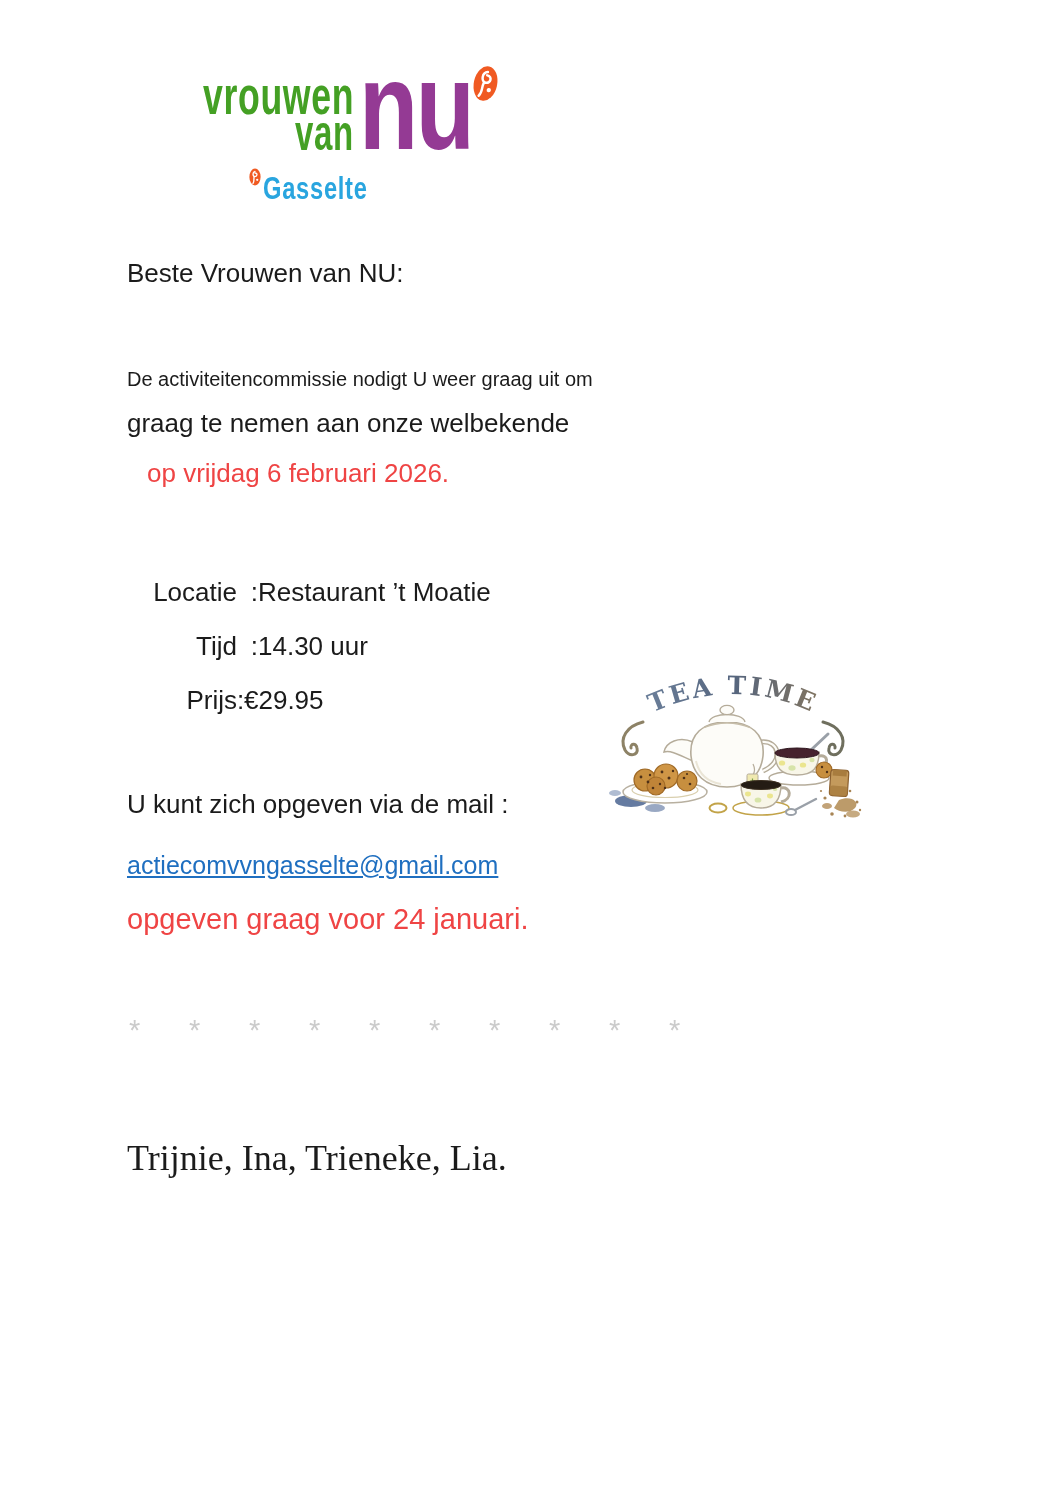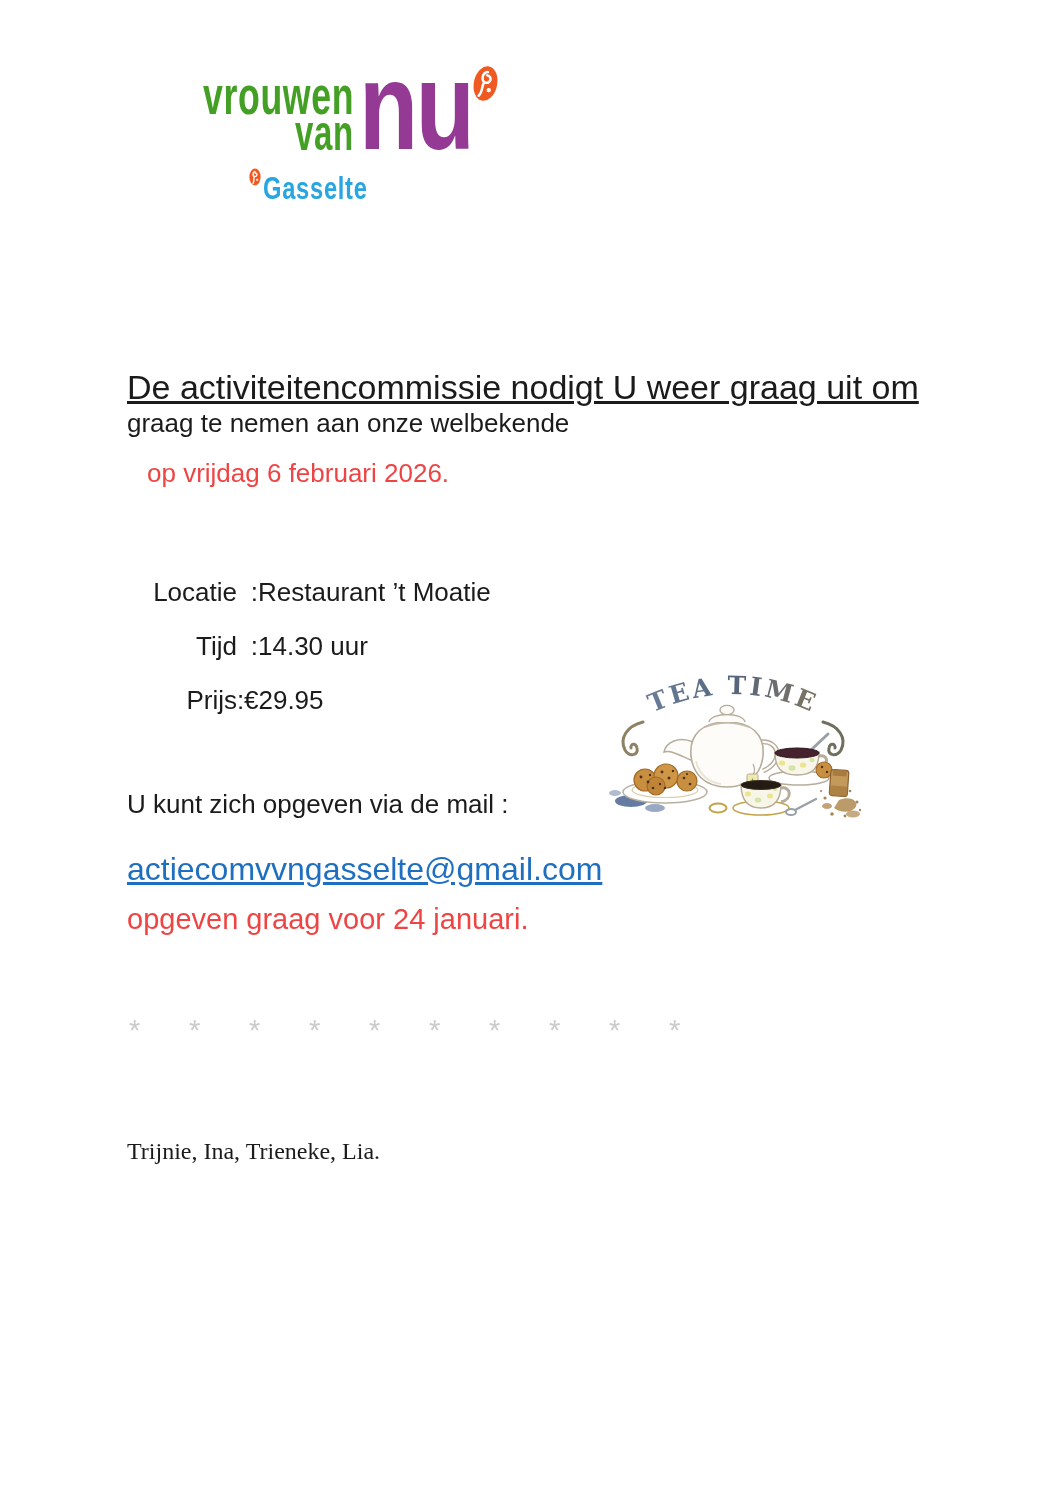--- a/index.html
+++ b/index.html
@@ -18,43 +18,43 @@
   .logo-nu{position:absolute;left:164px;top:-14px;font-size:124px;font-weight:bold;
     color:#943a94;transform:scaleX(.78);transform-origin:left top;letter-spacing:-3px;line-height:1;}
   .logo-mark{position:absolute;left:278px;top:5px;width:25px;height:41px;transform:rotate(12deg);}
   .logo-place{position:absolute;left:54px;top:114px;display:flex;align-items:flex-start;}
   .logo-place-mark{width:12px;height:18px;margin-top:-4px;margin-right:2px;flex:none;}
   .logo-place-text{font-size:32px;font-weight:bold;color:#29a5df;
     transform:scaleX(.74);transform-origin:left top;letter-spacing:1px;line-height:1;}
 
   
   .salutation{left:127px;top:258px;font-size:26px;}
-  .intro1{left:127px;top:367px;font-size:34px;text-decoration:underline;}
+  .intro1{left:127px;top:367px;font-size:20px;}
   .intro2{left:127px;top:408px;font-size:26px;}
 
   .event-line{position:absolute;left:127px;top:458px;display:flex;align-items:baseline;}
   .event-title{font-size:36px;font-weight:bold;color:#e01e1e;padding-left:8px;letter-spacing:-1px;}
   .event-date{font-size:26px;margin-left:20px;color:#ef4444;}
 
   .details{position:absolute;left:127px;top:579px;font-size:26px;text-align:right;}
   .detail-row{display:flex;margin-bottom:28px;line-height:26px;}
   .d-label{width:110px;}
   .d-sep{width:21px;}
   .detail-row:nth-child(3) .d-sep{width:7px;}
 
   .signup{left:127px;top:789px;font-size:26px;}
   .email-line{position:absolute;left:127px;top:851px;}
-  .email-line a{color:#1f6fc0;font-size:32px;}
+  .email-line a{color:#1f6fc0;font-size:25px;}
   .deadline{left:127px;top:902px;font-size:29px;color:#ef4444;}
 
   .stars{position:absolute;left:129px;top:1014px;display:flex;font-size:29px;color:#cbcbcb;}
   .stars span{width:60px;display:inline-block;}
 
   .closing{left:127px;top:1082px;font-size:28px;}
-  .signature{left:127px;top:1137px;font-size:24px;font-family:"Liberation Serif",serif;}
+  .signature{left:127px;top:1137px;font-size:36px;font-family:"Liberation Serif",serif;}
 
   .tea-illustration{position:absolute;left:603px;top:660px;width:260px;height:162px;}
 </style>
 </head>
 <body>
 
 <div class="page">
 
   <div class="logo">
     <div class="logo-vrouwen">vrouwen</div>
@@ -70,20 +70,21 @@
       <svg class="logo-place-mark" viewBox="0 0 30 44">
         <ellipse cx="15" cy="22" rx="14" ry="21" fill="#f05a22"></ellipse>
         <path d="M15,8 C8,10 9,21 15,21 C21,21 22,12 15,12" stroke="#ffffff" fill="none" stroke-width="3.4" stroke-linecap="round"></path>
         <path d="M13,21 C11,28 14,33 10,38" stroke="#ffffff" fill="none" stroke-width="3.4" stroke-linecap="round"></path>
         <circle cx="20.5" cy="29" r="2.8" fill="#ffffff"></circle>
       </svg>
       <span class="logo-place-text">Gasselte</span>
     </div>
   </div>
 
+  <p class="salutation">Beste Vrouwen van NU:</p>
   <p class="intro1">De activiteitencommissie nodigt U weer graag uit om</p>
   <p class="intro2">graag te nemen aan onze welbekende</p>
 
   <div class="event-line">
     <span class="event-date">op vrijdag 6 februari 2026.</span>
   </div>
 
   <div class="details">
     <div class="detail-row">
       <span class="d-label">Locatie</span>

